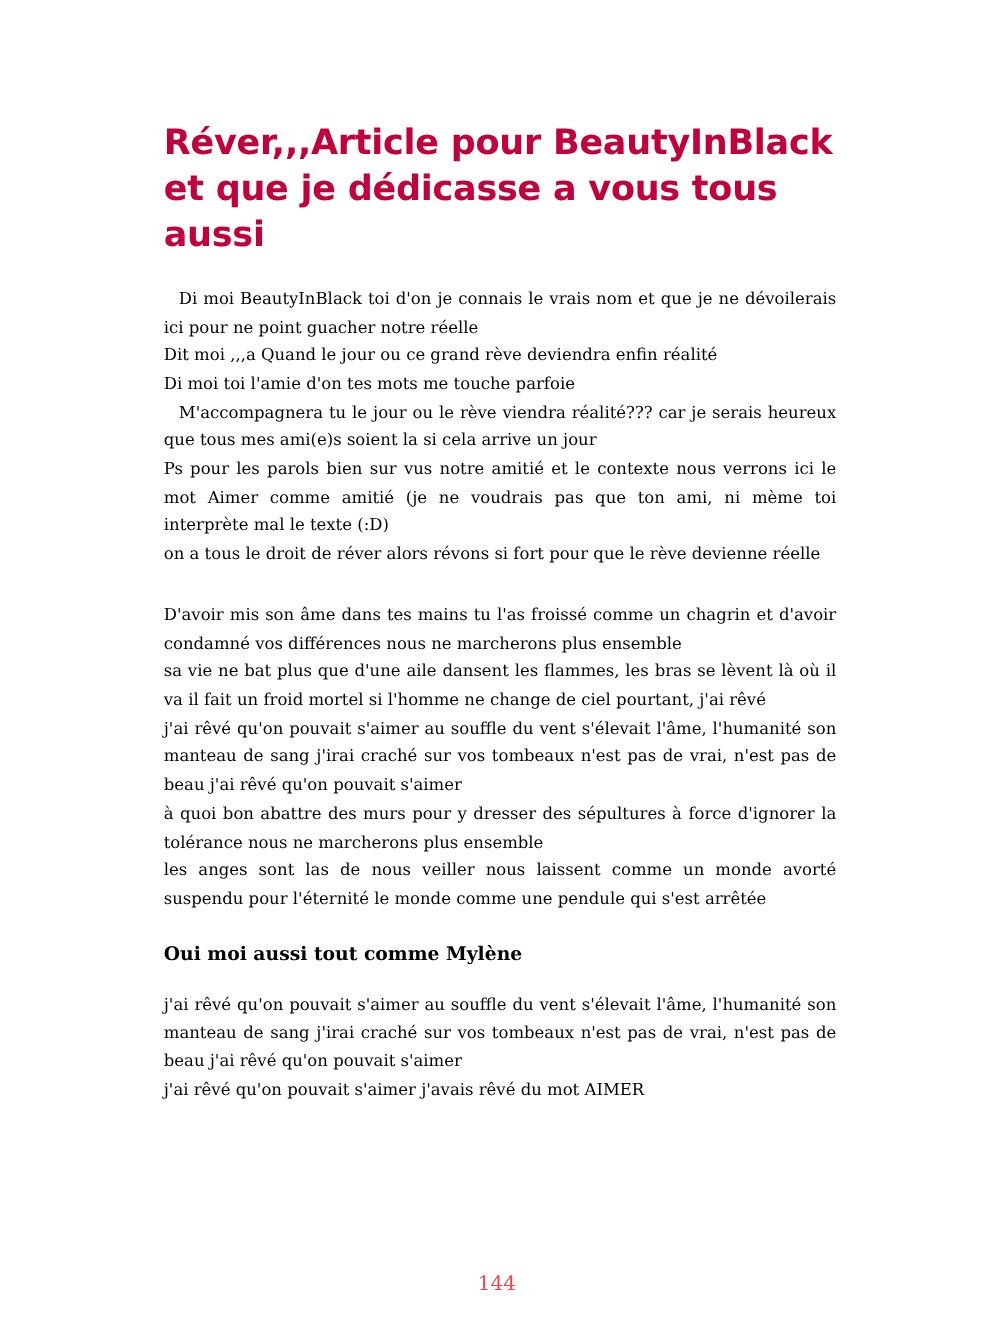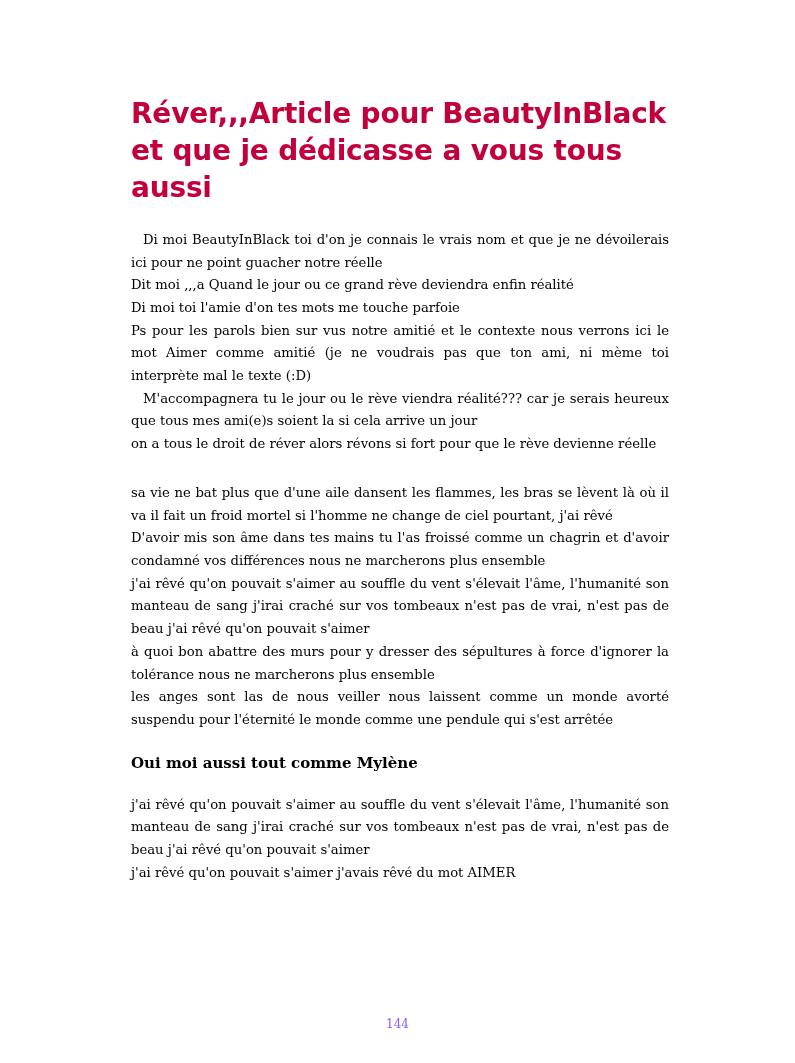--- a/index.html
+++ b/index.html
@@ -67,45 +67,45 @@
     font-size: 15px;
     margin: 0 0 22px 0;
   }
   .page-number {
     position: absolute;
     left: 0;
     top: 1017px;
     width: 795px;
     text-align: center;
     font-family: "DejaVu Serif", serif;
-    font-size: 12px;
-    color: #8b5cf6;
+    font-size: 16px;
+    color: #ef4444;
   }
 </style>
 </head>
 <body>
 
 <div class="page">
 
   <div class="content">
 
     <h1 class="doc-title">Réver,,,Article pour BeautyInBlack et que je dédicasse a vous tous aussi</h1>
 
     <div class="block first">
       <p class="just indent-2">Di moi  BeautyInBlack   toi  d'on  je  connais  le  vrais  nom  et  que  je  ne dévoilerais ici pour ne point guacher notre réelle</p>
       <p>Dit moi ,,,a Quand le jour ou ce grand rève deviendra enfin réalité</p>
       <p>Di moi toi l'amie d'on tes mots me touche parfoie</p>
+      <p class="just indent-2">M'accompagnera  tu  le  jour  ou  le  rève  viendra  réalité???   car  je  serais heureux que  tous mes ami(e)s soient la si cela arrive un jour</p>
       <p class="just">Ps pour les parols bien sur vus notre amitié et le contexte nous verrons ici le mot Aimer comme amitié (je ne voudrais pas que ton ami, ni mème toi interprète mal le texte (:D)</p>
-      <p class="just indent-2">M'accompagnera  tu  le  jour  ou  le  rève  viendra  réalité???   car  je  serais heureux que  tous mes ami(e)s soient la si cela arrive un jour</p>
       <p class="just">on a tous le droit de réver alors révons si fort pour que le rève devienne réelle</p>
     </div>
 
     <div class="block second">
+      <p class="just">D'avoir mis son âme dans tes mains tu l'as froissé comme un chagrin et d'avoir condamné vos différences nous ne marcherons plus ensemble</p>
       <p class="just">sa vie ne bat plus que d'une aile dansent les flammes, les bras se lèvent là où il va il fait un froid mortel si l'homme ne change de ciel pourtant, j'ai rêvé</p>
-      <p class="just">D'avoir mis son âme dans tes mains tu l'as froissé comme un chagrin et d'avoir condamné vos différences nous ne marcherons plus ensemble</p>
       <p class="just">j'ai rêvé qu'on pouvait s'aimer au souffle du vent s'élevait l'âme, l'humanité son manteau de sang j'irai craché sur vos tombeaux n'est pas de vrai, n'est pas de beau j'ai rêvé qu'on pouvait s'aimer</p>
       <p class="just">à quoi bon abattre des murs pour y dresser des sépultures à force d'ignorer la tolérance nous ne marcherons plus ensemble</p>
       <p class="just">les  anges  sont  las  de  nous  veiller  nous  laissent  comme  un  monde  avorté suspendu pour l'éternité le monde comme une pendule qui s'est arrêtée</p>
     </div>
 
     <p class="emph-line">Oui moi aussi tout comme Mylène</p>
 
     <div class="block third">
       <p class="just">j'ai rêvé qu'on pouvait s'aimer au souffle du vent s'élevait l'âme, l'humanité son manteau de sang j'irai craché sur vos tombeaux n'est pas de vrai, n'est pas de beau j'ai rêvé qu'on pouvait s'aimer</p>
       <p>j'ai rêvé qu'on pouvait s'aimer j'avais rêvé du mot AIMER</p>

